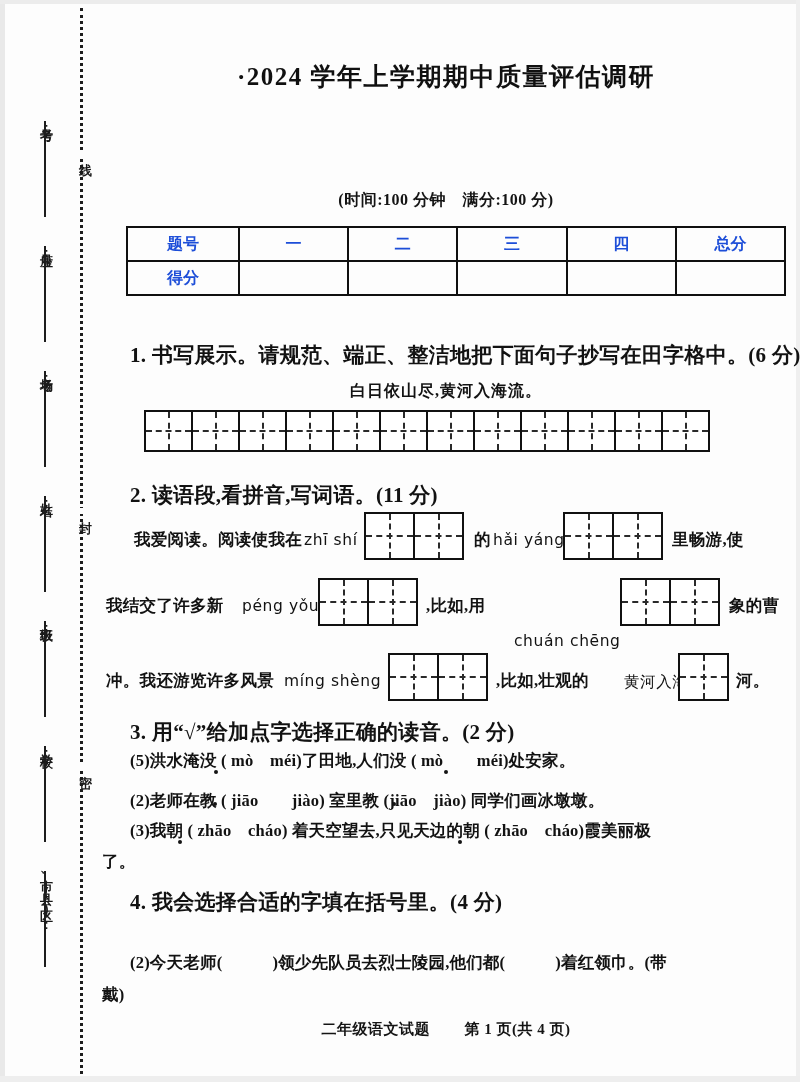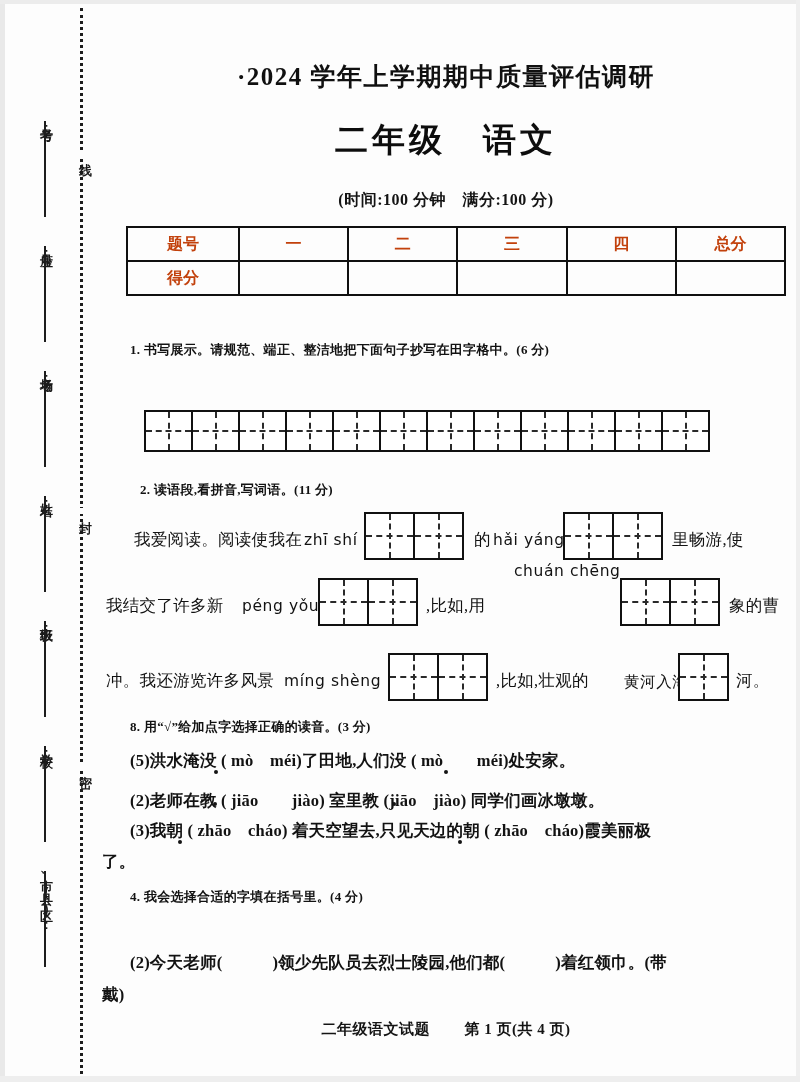--- a/index.html
+++ b/index.html
@@ -75,32 +75,32 @@
   .score-table {
     position: absolute; left: 30px; top: 226px;
     width: 660px; border-collapse: collapse;
     table-layout: fixed;
   }
   .score-table td {
     border: 2px solid #101010;
     height: 30px;
     text-align: center; vertical-align: middle;
     font-size: 16px; font-weight: 700;
-    color: #c2410c;
+    color: #1d4ed8;
   }
   .score-table td.lbl { width: 108px; }
 
   
   .sec-head {
     position: absolute; left: 0;
     font-size: 17px; font-weight: 700; letter-spacing: 0.4px; color: #111;
   }
   .q-line {
     position: absolute;
-    font-size: 13px; font-weight: 700; letter-spacing: 0.3px; color: #121212;
+    font-size: 21px; font-weight: 700; letter-spacing: 0.3px; color: #121212;
     white-space: nowrap;
   }
   .q-sub {
     position: absolute;
     font-size: 16.5px; font-weight: 700; letter-spacing: 0.2px; color: #121212;
     white-space: nowrap;
   }
   .poem {
     position: absolute; left: 0; width: 700px; text-align: center;
     font-size: 16px; font-weight: 700; letter-spacing: 1px; color: #121212;
@@ -126,21 +126,21 @@
     border-top: 2px dashed #2a2a2a; transform: translateY(-1px);
   }
 
   
   .wordgrid { position: absolute; display: flex; }
   .wordgrid .tzg { width: 51px; height: 48px; }
 
   
   .frag {
     position: absolute;
-    font-size: 16.5px; font-weight: 400; color: #121212;
+    font-size: 16.5px; font-weight: 700; color: #121212;
     white-space: nowrap; letter-spacing: 0.3px;
   }
   .py {
     font-family: "DejaVu Sans", sans-serif;
     font-weight: 500; font-size: 15.5px; letter-spacing: 0.6px;
   }
   .dotmark {
     position: absolute;
     width: 4px; height: 4px; border-radius: 50%;
     background: #141414;
@@ -203,21 +203,20 @@
     <div class="vfield" style="top:868px;">
       <span>市、县(区):</span>
       <span class="vline"></span>
     </div>
   </div>
 
   <div class="body-col">
 
     <div class="doc-title">·2024 学年上学期期中质量评估调研</div>
 
-    <div class="doc-subtitle">二年级　语文</div>
 
     <div class="doc-meta">(时间:100 分钟　满分:100 分)</div>
 
     <table class="score-table">
       <tbody>
           <tr>
         <td class="lbl">题号</td>
         <td>一</td>
         <td>二</td>
         <td>三</td>
@@ -231,37 +230,38 @@
         <td></td>
         <td></td>
         <td></td>
       </tr>
     </tbody>
       </table>
 
 
     <div class="q-line" style="left:34px; top:341px;">1. 书写展示。请规范、端正、整洁地把下面句子抄写在田字格中。(6 分)</div>
 
+    <div class="poem" style="top:381px;">白日依山尽,黄河入海流。</div>
 
     <div class="tzg-row" style="left:48px; top:410px;">
       <div class="tzg"></div>
       <div class="tzg"></div>
       <div class="tzg"></div>
       <div class="tzg"></div>
       <div class="tzg"></div>
       <div class="tzg"></div>
       <div class="tzg"></div>
       <div class="tzg"></div>
       <div class="tzg"></div>
       <div class="tzg"></div>
       <div class="tzg"></div>
       <div class="tzg"></div>
     </div>
 
-    <div class="q-line" style="left:44px; top:481px;">2. 读语段,看拼音,写词语。(11 分)</div>
+    <div class="q-line" style="left:34px; top:481px;">2. 读语段,看拼音,写词语。(11 分)</div>
 
     <div class="frag" style="left:38px; top:529px;">我爱阅读。阅读使我在</div>
     <div class="frag py" style="left:208px; top:531px;">zhī shí</div>
     <div class="wordgrid" style="left:268px; top:512px;">
       <div class="tzg"></div>
       <div class="tzg"></div>
     </div>
     <div class="frag" style="left:378px; top:529px;">的</div>
     <div class="frag py" style="left:397px; top:531px;">hǎi yáng</div>
     <div class="wordgrid" style="left:467px; top:512px;">
@@ -270,41 +270,41 @@
     </div>
     <div class="frag" style="left:576px; top:529px;text-align:right;">里畅游,使</div>
 
     <div class="frag" style="left:10px; top:595px;">我结交了许多新</div>
     <div class="frag py" style="left:146px; top:597px;">péng yǒu</div>
     <div class="wordgrid" style="left:222px; top:578px;">
       <div class="tzg"></div>
       <div class="tzg"></div>
     </div>
     <div class="frag" style="left:330px; top:595px;">,比如,用</div>
-    <div class="frag py" style="left:418px; top:562px;text-align:right;">chuán chēng</div>
+    <div class="frag py" style="left:418px; top:632px;text-align:right;">chuán chēng</div>
     <div class="wordgrid" style="left:524px; top:578px;">
       <div class="tzg"></div>
       <div class="tzg"></div>
     </div>
     <div class="frag" style="left:633px; top:595px;">象的曹</div>
 
     <div class="frag" style="left:10px; top:670px;">冲。我还游览许多风景</div>
     <div class="frag py" style="left:188px; top:672px;">míng shèng</div>
     <div class="wordgrid" style="left:292px; top:653px;">
       <div class="tzg"></div>
       <div class="tzg"></div>
     </div>
     <div class="frag" style="left:400px; top:670px;">,比如,壮观的</div>
     <div class="frag py" style="left:528px; top:672px;">黄河入海流</div>
     <div class="wordgrid" style="left:582px; top:653px;">
       <div class="tzg"></div>
     </div>
     <div class="frag" style="left:640px; top:670px;">河。</div>
 
-    <div class="q-line" style="left:34px; top:718px;">8. 用“√”给加点字选择正确的读音。(3 分)</div>
+    <div class="q-line" style="left:34px; top:718px;">3. 用“√”给加点字选择正确的读音。(2 分)</div>
 
     <div class="q-sub" style="left:34px; top:750px;">(5)洪水淹没 ( mò　méi)了田地,人们没 ( mò　　méi)处安家。</div>
     <div class="dotmark" style="left:118px; top:770px;"></div>
     <div class="dotmark" style="left:348px; top:770px;"></div>
 
     <div class="q-sub" style="left:34px; top:782px;margin-top:8px;">(2)老师在教 ( jiāo　　jiào) 室里教 (jiāo　jiào) 同学们画冰墩墩。</div>
     <div class="dotmark" style="left:117px; top:802px;"></div>
     <div class="dotmark" style="left:296px; top:802px;"></div>
 
     <div class="q-sub" style="left:34px; top:820px;">(3)我朝 ( zhāo　cháo) 着天空望去,只见天边的朝 ( zhāo　cháo)霞美丽极</div>

